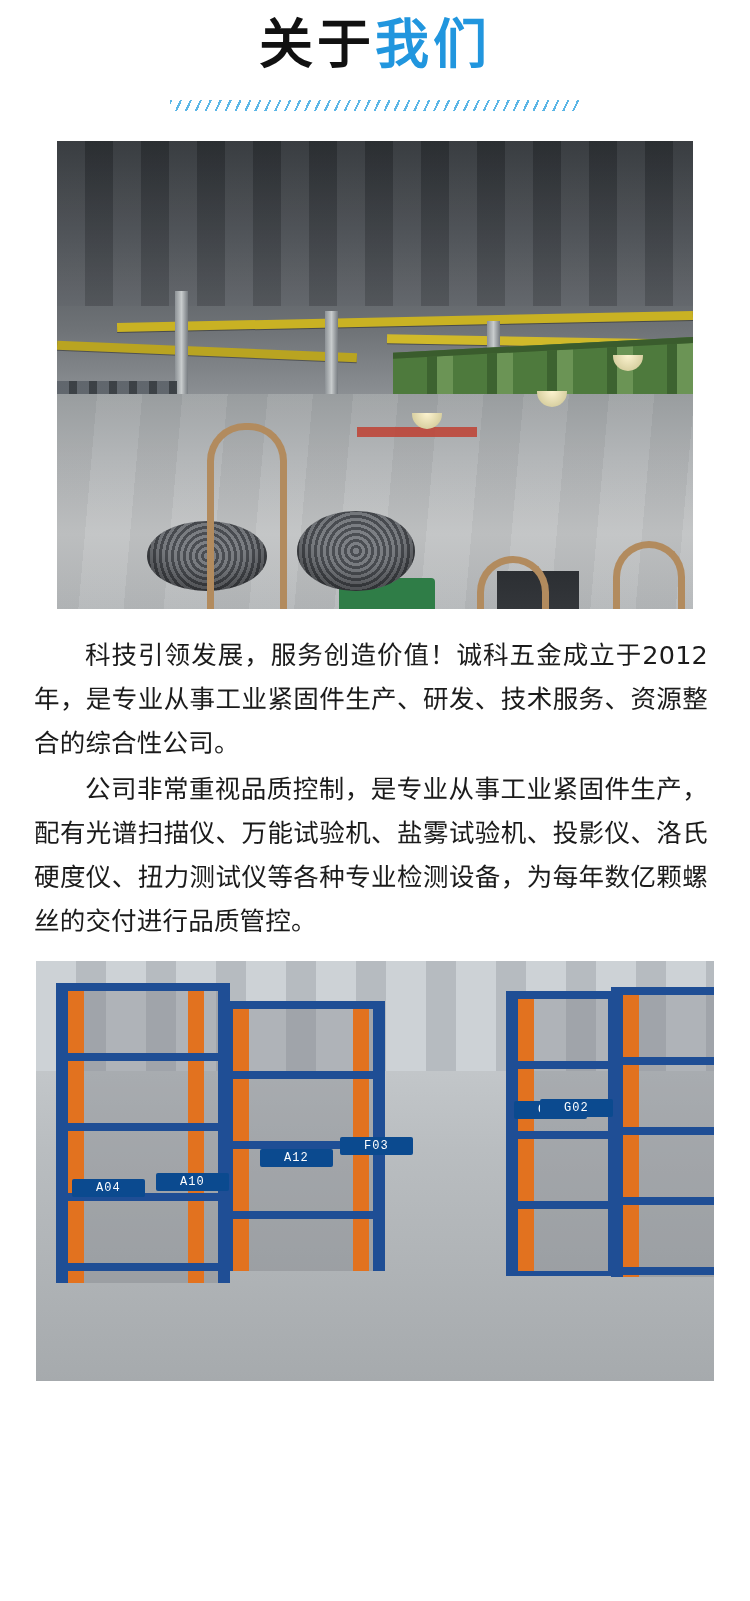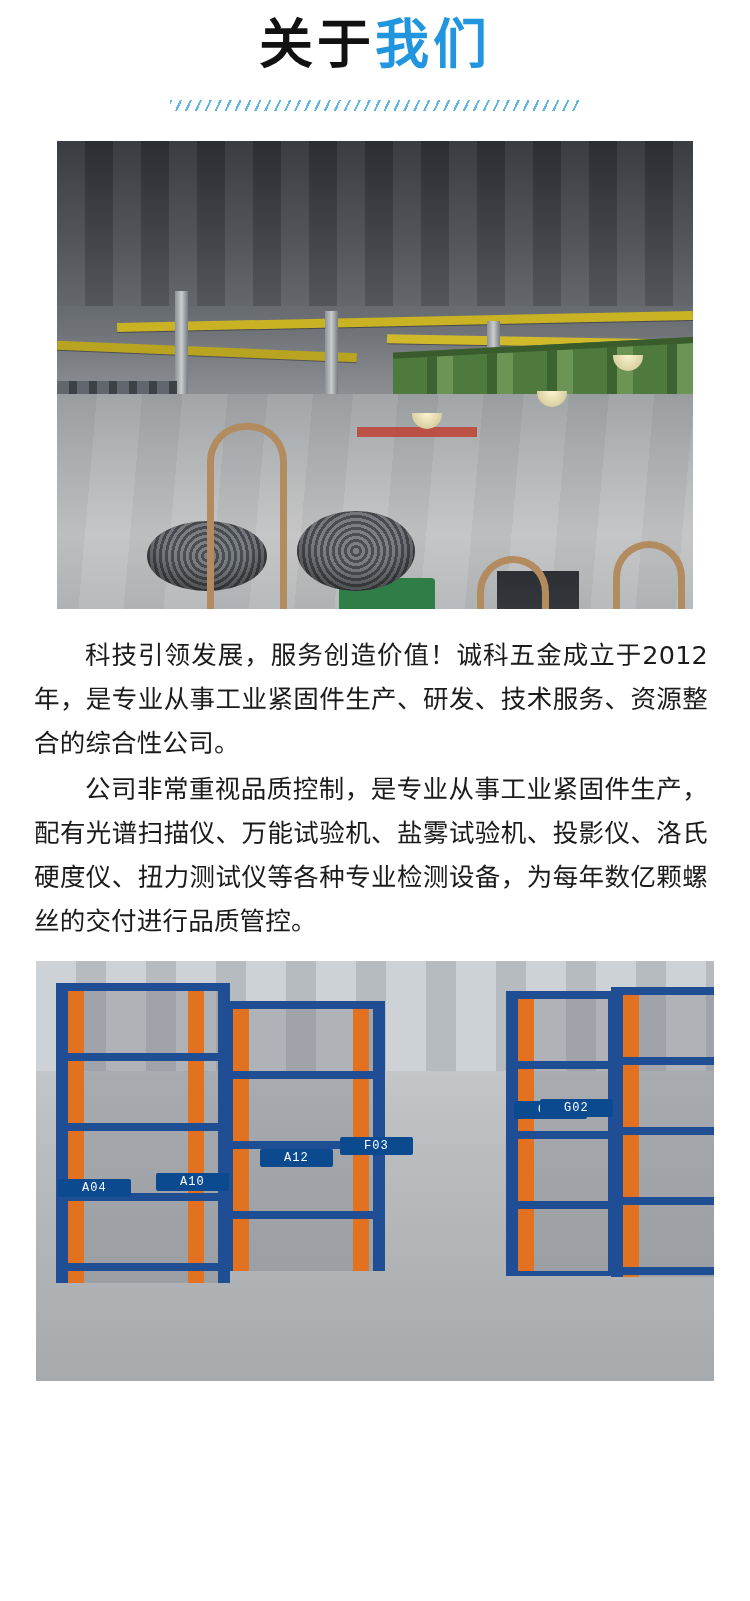--- a/index.html
+++ b/index.html
@@ -184,21 +184,21 @@
   }
   .w-rack.r1 { left: 20px;  width: 150px; }
   .w-rack.r2 { left: 185px; width: 140px; top: 40px; height: 270px;}
   .w-rack.r3 { left: 470px; width: 90px;  top: 30px; height: 285px;}
   .w-rack.r4 { left: 575px; width: 95px;  top: 26px; height: 290px;}
   .w-sign {
     position: absolute; background: #0b4a8f; color: #fff;
     font-size: 12px; font-family: Liberation Mono, monospace;
     padding: 2px 24px; border-radius: 2px; letter-spacing: 1px;
   }
-  .w-sign.s1{ left: 22px;  top: 218px; text-align: center; }
+  .w-sign.s1{ left: 36px;  top: 218px; text-align: center; }
   .w-sign.s2{ left: 120px; top: 212px; }
   .w-sign.s3{ left: 224px; top: 188px; }
   .w-sign.s4{ left: 304px; top: 176px; }
   .w-sign.s5{ left: 478px; top: 140px; }
   .w-sign.s6{ left: 504px; top: 138px; }
 
   
   .content {
     padding: 24px 34px 0 34px;
   }

